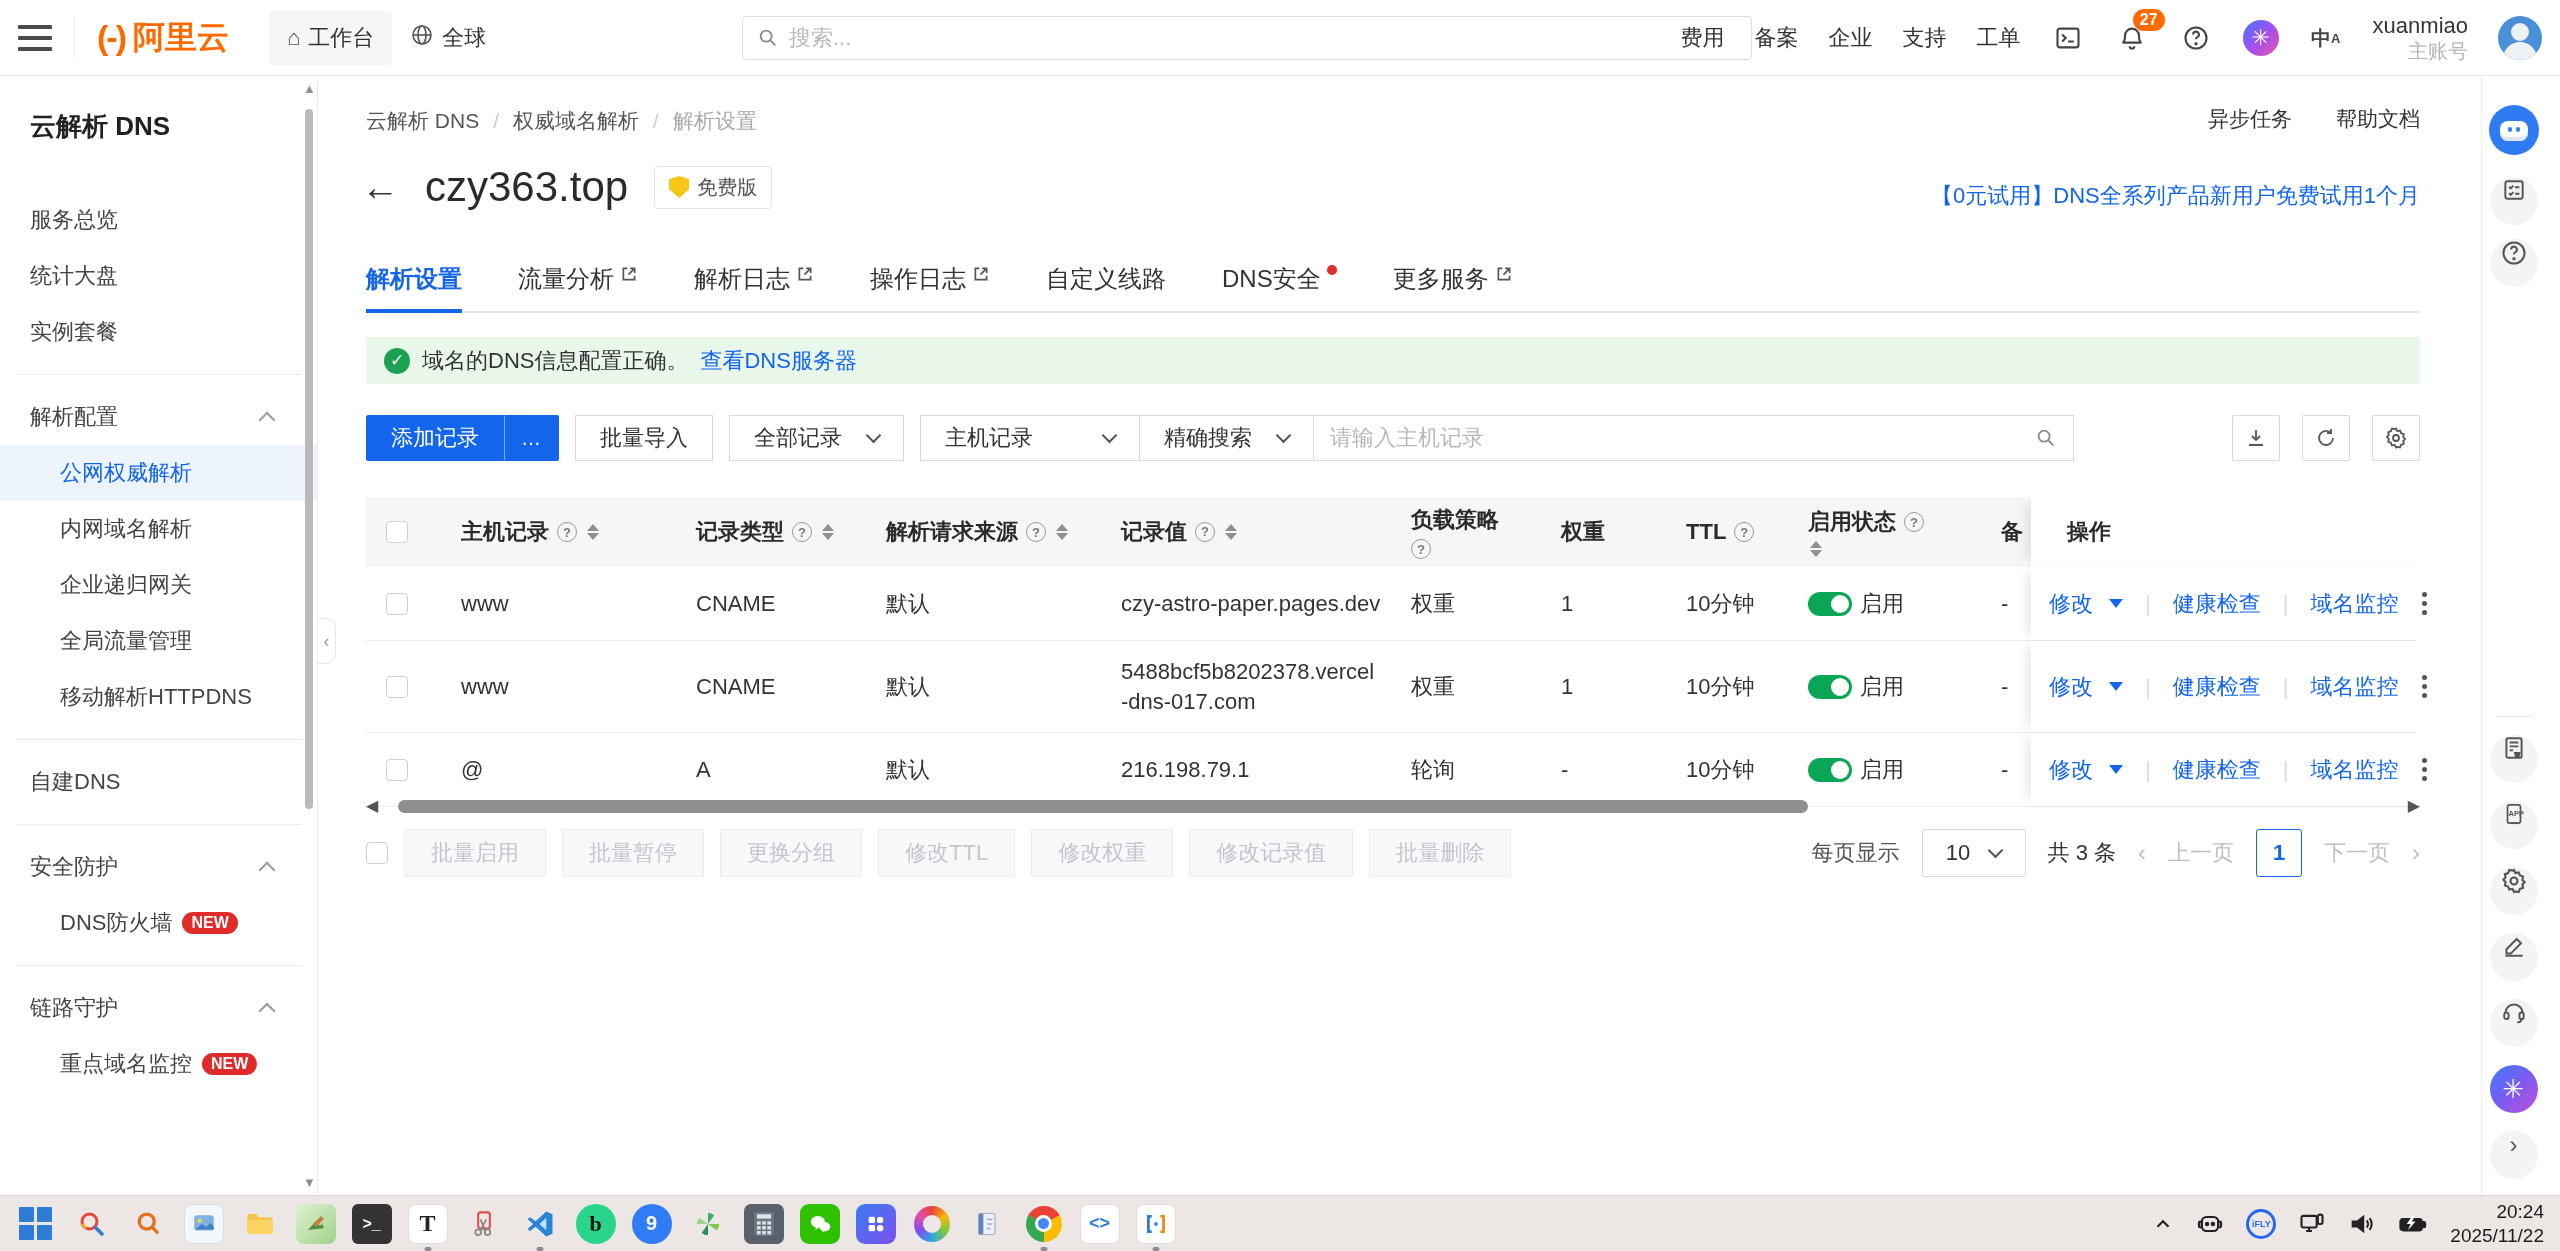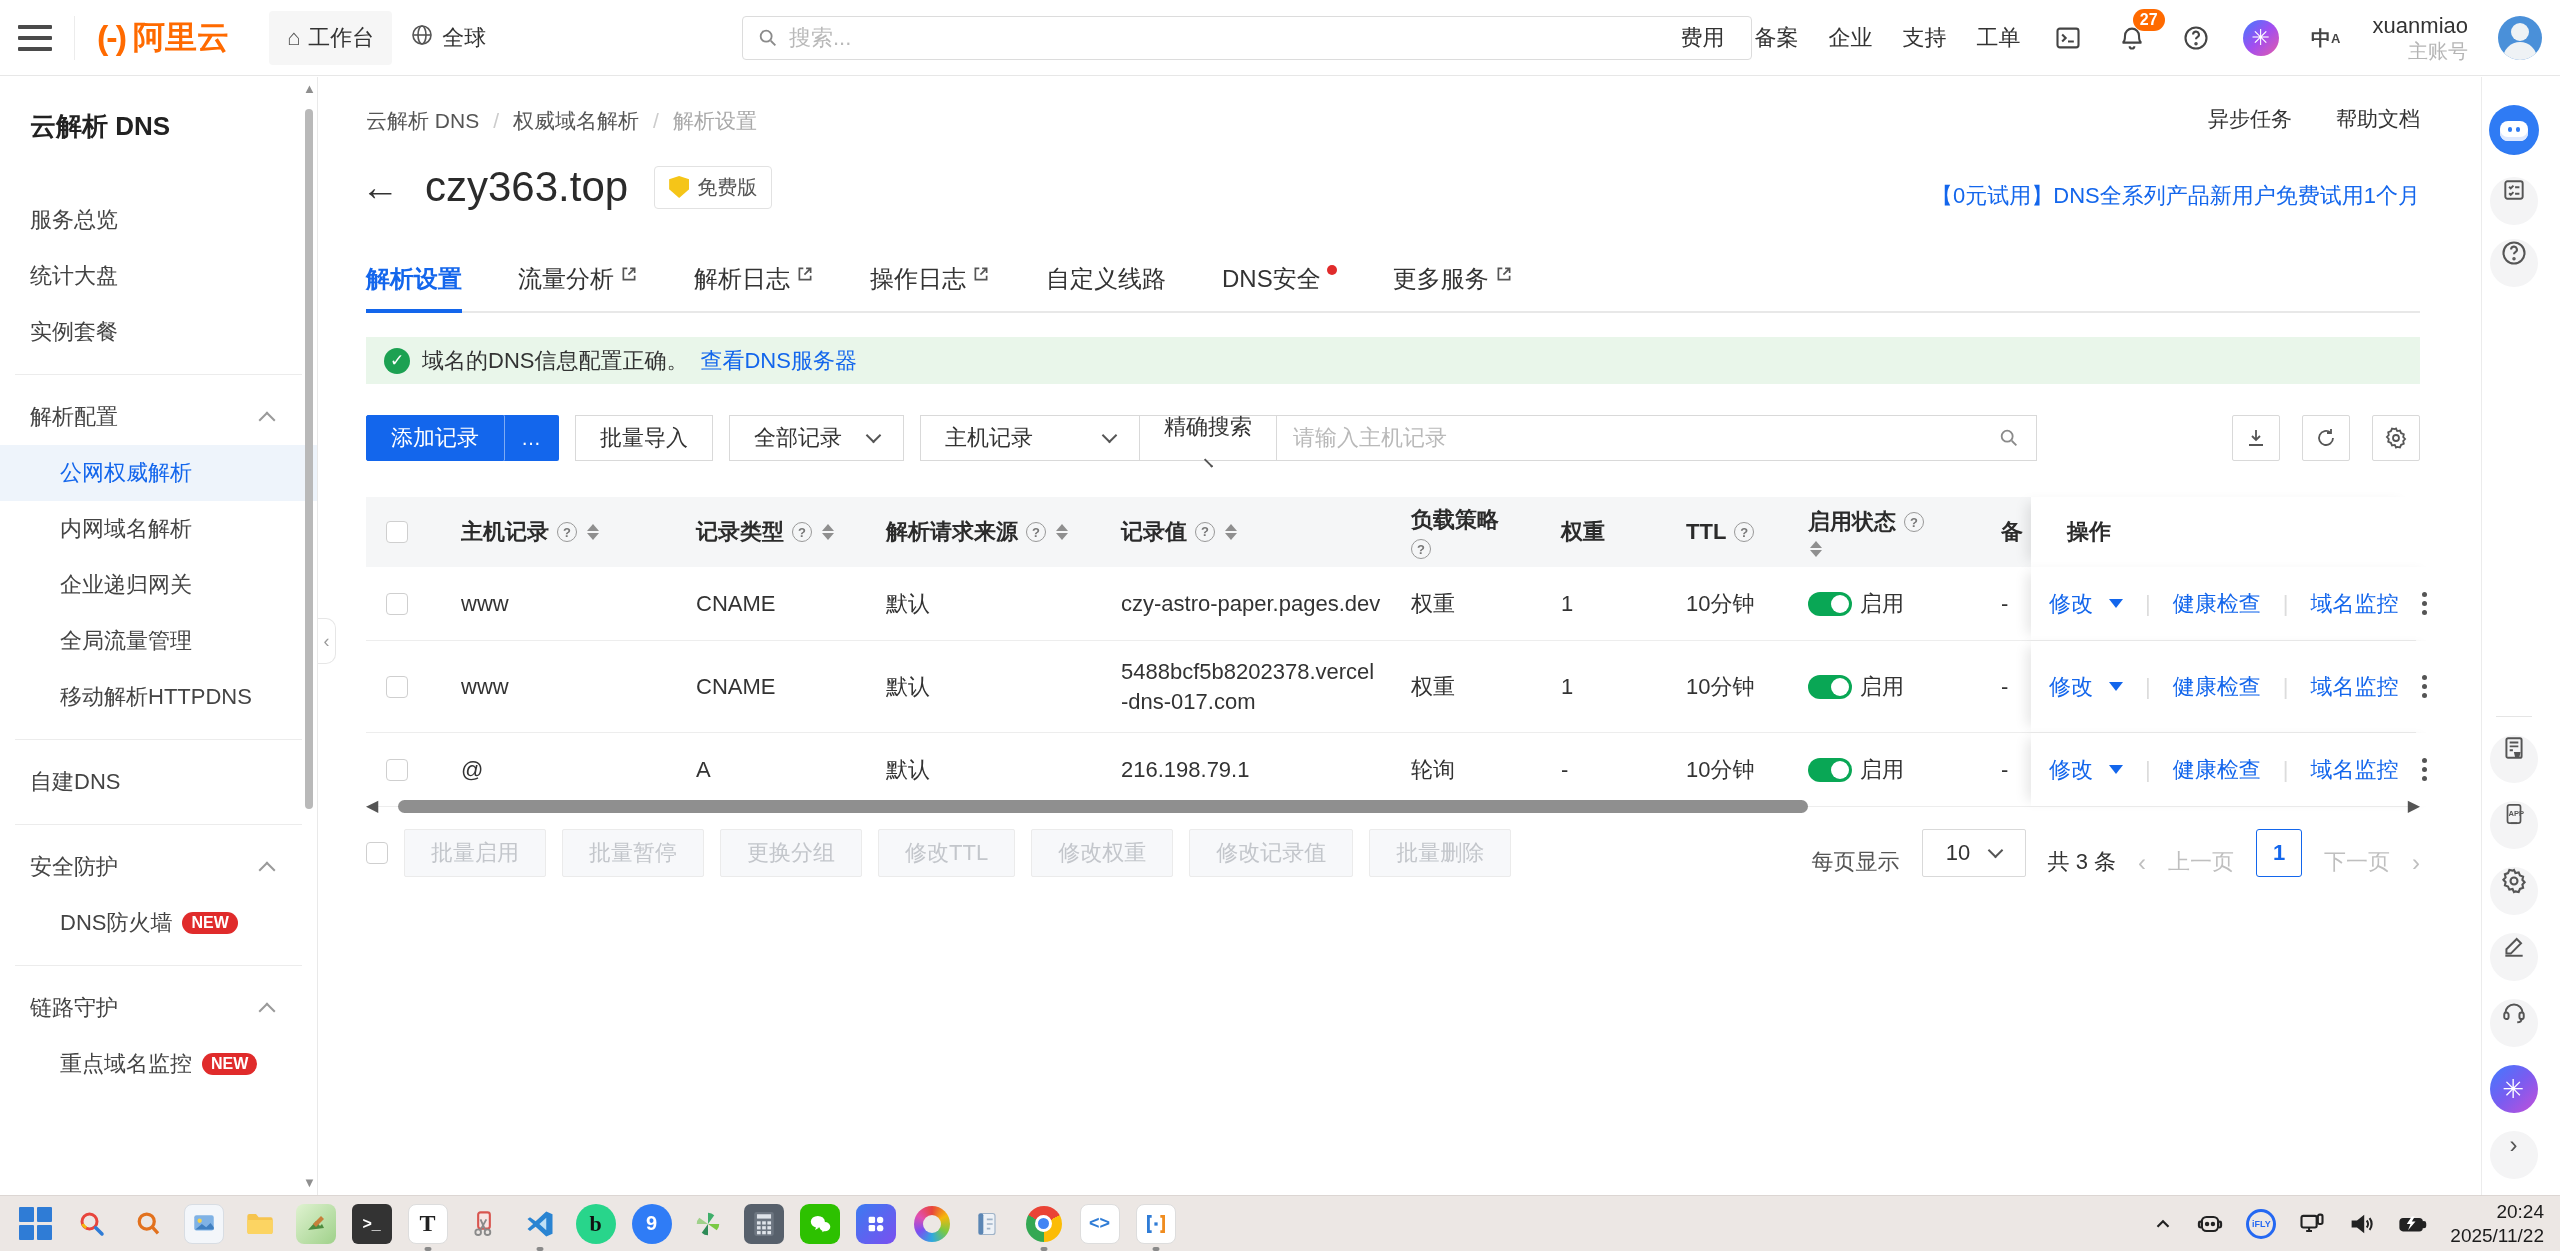--- a/index.html
+++ b/index.html
@@ -122,21 +122,21 @@
 
   
   .hscroll { position:absolute; left:47px; right:78px; top:722px; height:14px; display:flex; align-items:center; }
   .hs-arrow { color:#555; font-size:16px; line-height:14px; }
   .hs-track { flex:1; height:13px; margin:0 8px; position:relative; }
   .hs-thumb { position:absolute; left:12px; top:0; width:1410px; height:13px; background:#8f8f8f; border-radius:7px; cursor:pointer; }
 
   
   .batch-row { position:absolute; left:47px; top:752px; height:48px; display:flex; align-items:center; gap:16px; }
   .btn-disabled { height:48px; display:flex; align-items:center; padding:0 26px; background:#f7f8fa; border:1px solid #ebebeb; border-radius:2px; color:#c3c6cb; font-size:22px; cursor:not-allowed; white-space:nowrap; }
-  .pagination { position:absolute; right:78px; top:752px; height:48px; display:flex; align-items:flex-end; gap:22px; font-size:22px; color:#555; }
+  .pagination { position:absolute; right:78px; top:752px; height:48px; display:flex; align-items:center; gap:22px; font-size:22px; color:#555; }
   .pp-select { width:104px; height:48px; border:1px solid #d9d9d9; border-radius:2px; display:flex; align-items:center; justify-content:center; gap:20px; color:#333; cursor:pointer; }
   .pg-nav { color:#bfbfbf; cursor:default; }
   .pg-cur { width:46px; height:48px; border:1px solid #1366ec; border-radius:3px; color:#1366ec; display:flex; align-items:center; justify-content:center; font-weight:bold; }
   .pg-arrow { color:#bfbfbf; font-size:24px; }
 
   
   .v-scroll { position:absolute; right:0; top:77px; bottom:56px; width:15px; }
   .v-scroll .thumb { position:absolute; left:2px; top:28px; width:11px; bottom:75px; background:#a9a9a9; border-radius:6px; }
   .v-arrow { position:absolute; left:1px; width:13px; height:14px; color:#6f6f6f; font-size:14px; line-height:14px; text-align:center; }
 
@@ -361,21 +361,21 @@
       <div class="gap16"></div>
       <div class="btn dropdown">
         <span>全部记录</span>
         <span class="chev-down"></span>
       </div>
       <div class="gap16"></div>
       <div class="btn dropdown" style="min-width:220px; justify-content:space-between;">
         <span>主机记录</span>
         <span class="chev-down"></span>
       </div>
-      <div class="btn dropdown" style="border-left:0;flex-direction:column;">
+      <div class="btn dropdown" style="border-left:0;">
         <span>精确搜索</span>
         <span class="chev-down"></span>
       </div>
       <div class="search-box">
         <input placeholder="请输入主机记录" style="">
         <svg width="22" height="22" viewBox="0 0 24 24" fill="none" stroke="#8a8a8a" stroke-width="2">
             <circle cx="10" cy="10" r="6"></circle>
             <path d="M15 15l5 5"></path>
           </svg>
       </div>

